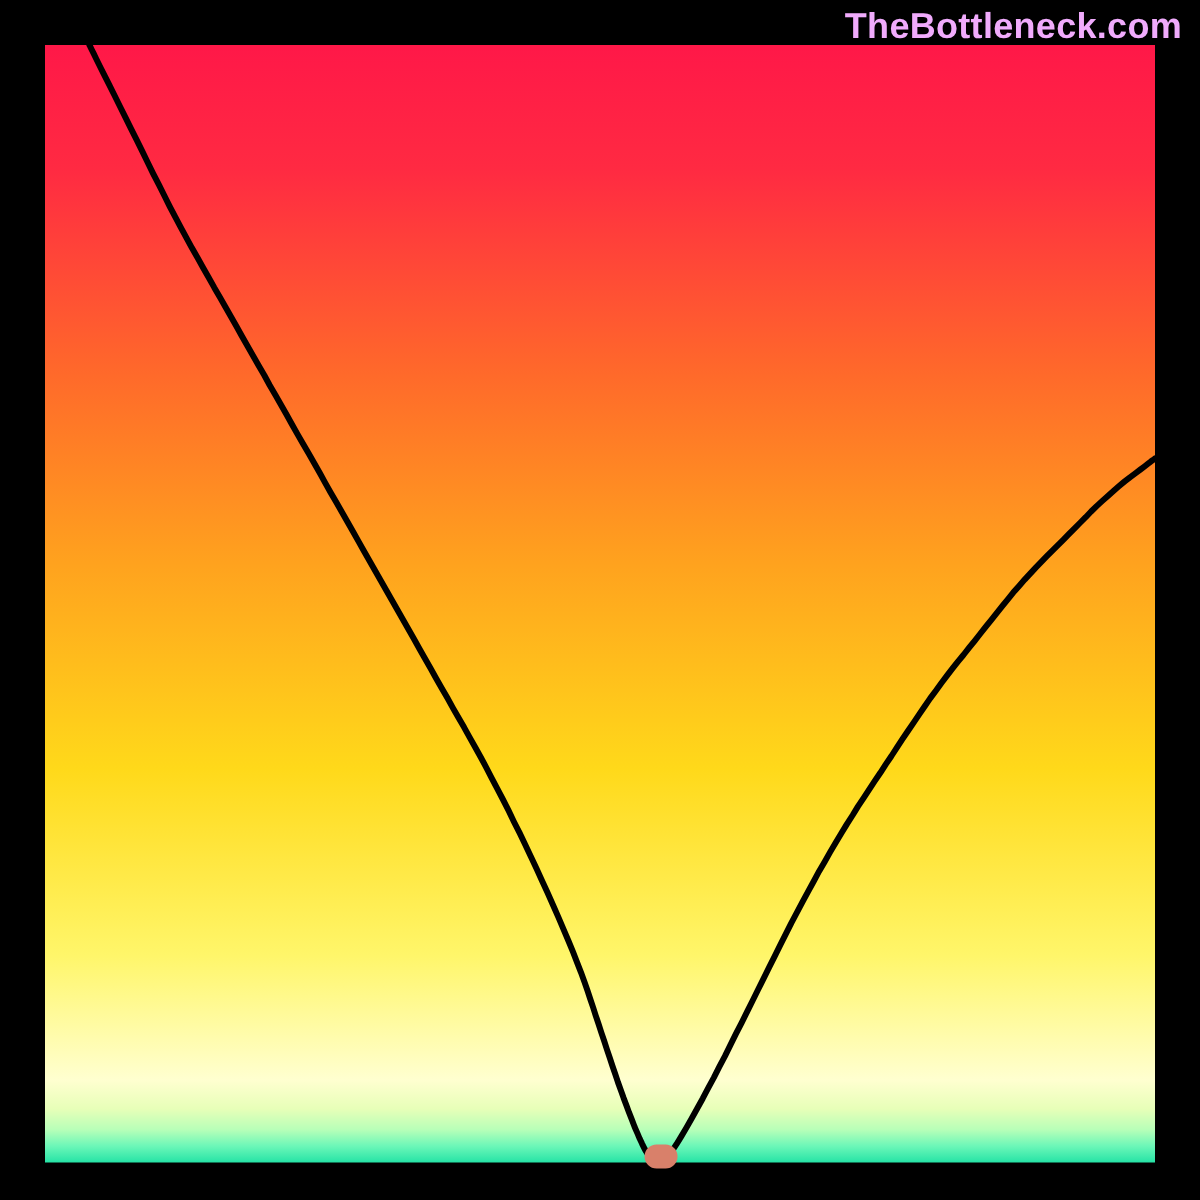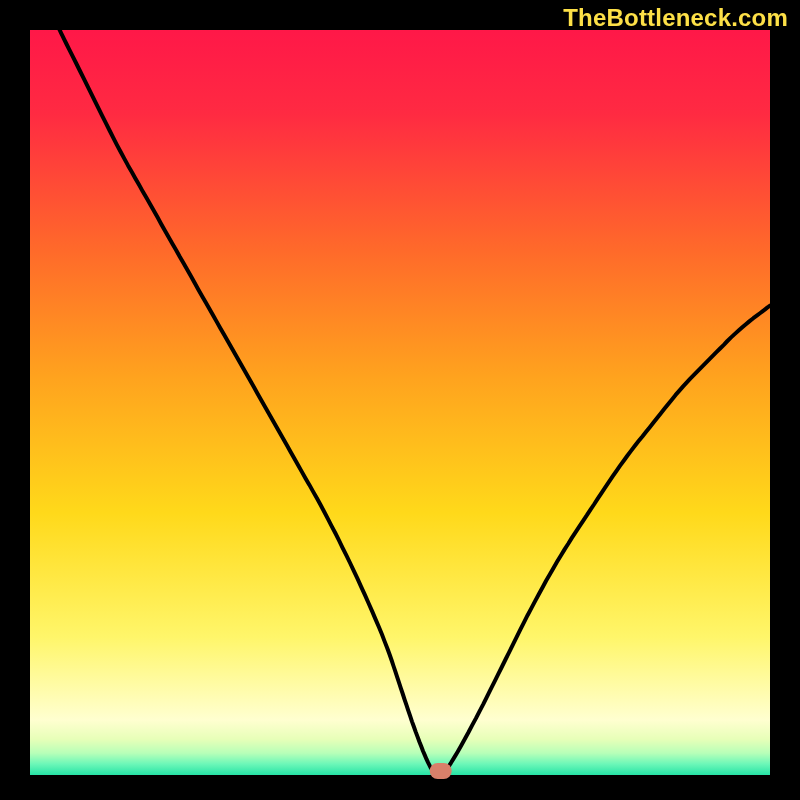--- a/index.html
+++ b/index.html
@@ -16,21 +16,21 @@
     width: 800px;
     height: 800px;
     background: #000;
   }
   .watermark {
     position: absolute;
     top: 4px;
     right: 12px;
     font-size: 24px;
     font-weight: 600;
-    color: #fde047;
+    color: #f0abfc;
     letter-spacing: 0.2px;
     z-index: 5;
     user-select: none;
   }
   svg.plot {
     position: absolute;
     left: 0;
     top: 0;
     width: 800px;
     height: 800px;

